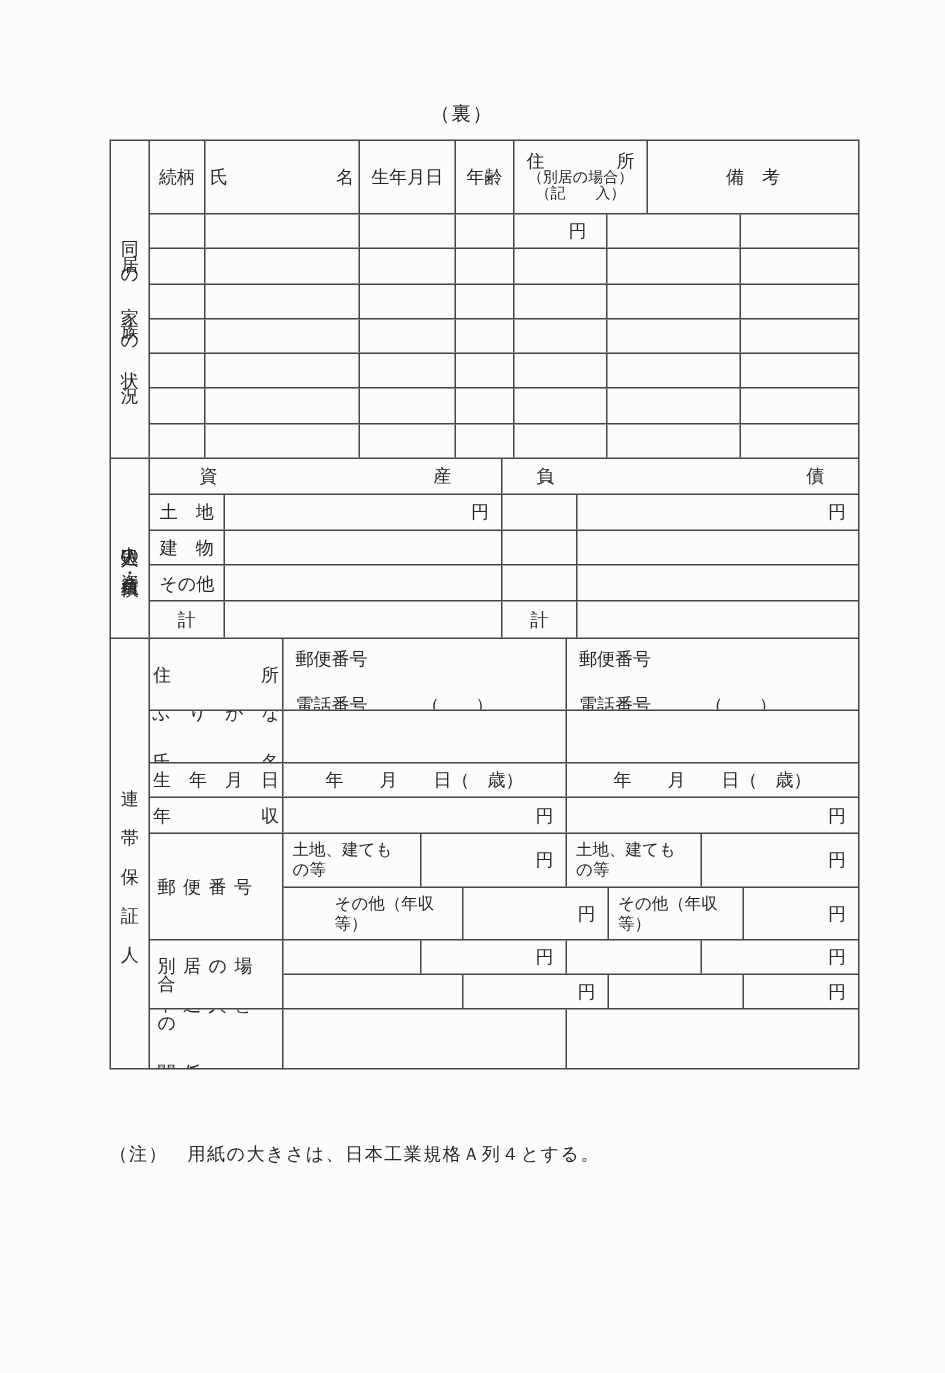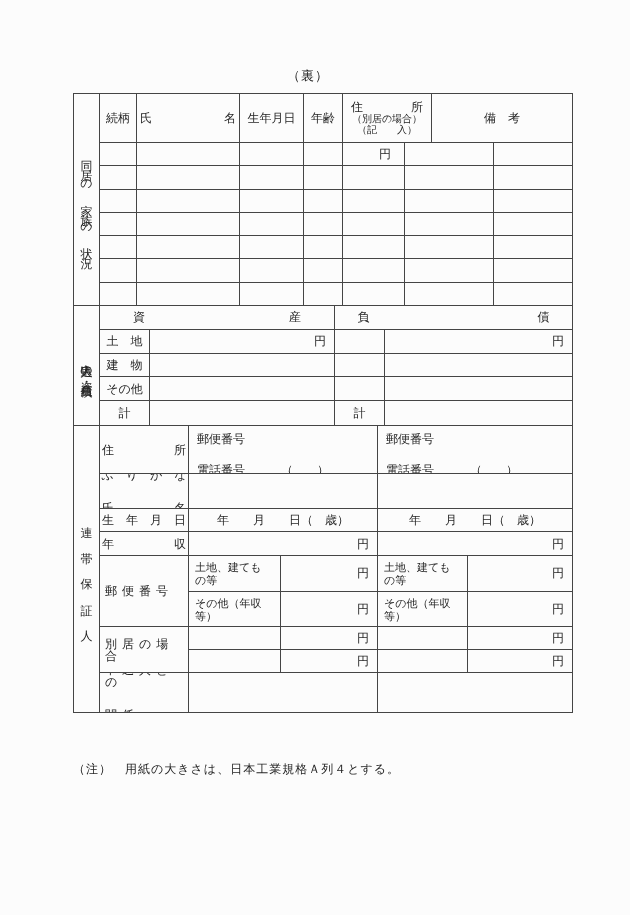--- a/index.html
+++ b/index.html
@@ -69,21 +69,21 @@
   .two-line-label { flex-direction:column; justify-content:center; gap:21px; }
   .left-pad { justify-content:flex-start; padding-left:5px; }
   .ls5 { letter-spacing:5px; }
   .sub-label {
     align-items:flex-start; justify-content:flex-start;
     padding:5px 2px 0 6px; font-size:11px; line-height:13px;
     white-space:pre-line;
   }
   .subrows { flex:1; display:flex; flex-direction:column; }
   .subrow { display:flex; flex:1; border-bottom:1px solid #454545; }
-  .subrows .subrow:last-child { border-bottom:none; }
+  .subrows .subrow:last-child { border-bottom:none;margin-left:28px; }
   .note {
     position:absolute; left:73px; top:763px; letter-spacing:1px; font-size:12px;
   }
 </style>
 </head>
 <body>
 
 <div class="sheet">
 
   <div class="page-title">（裏）</div>

